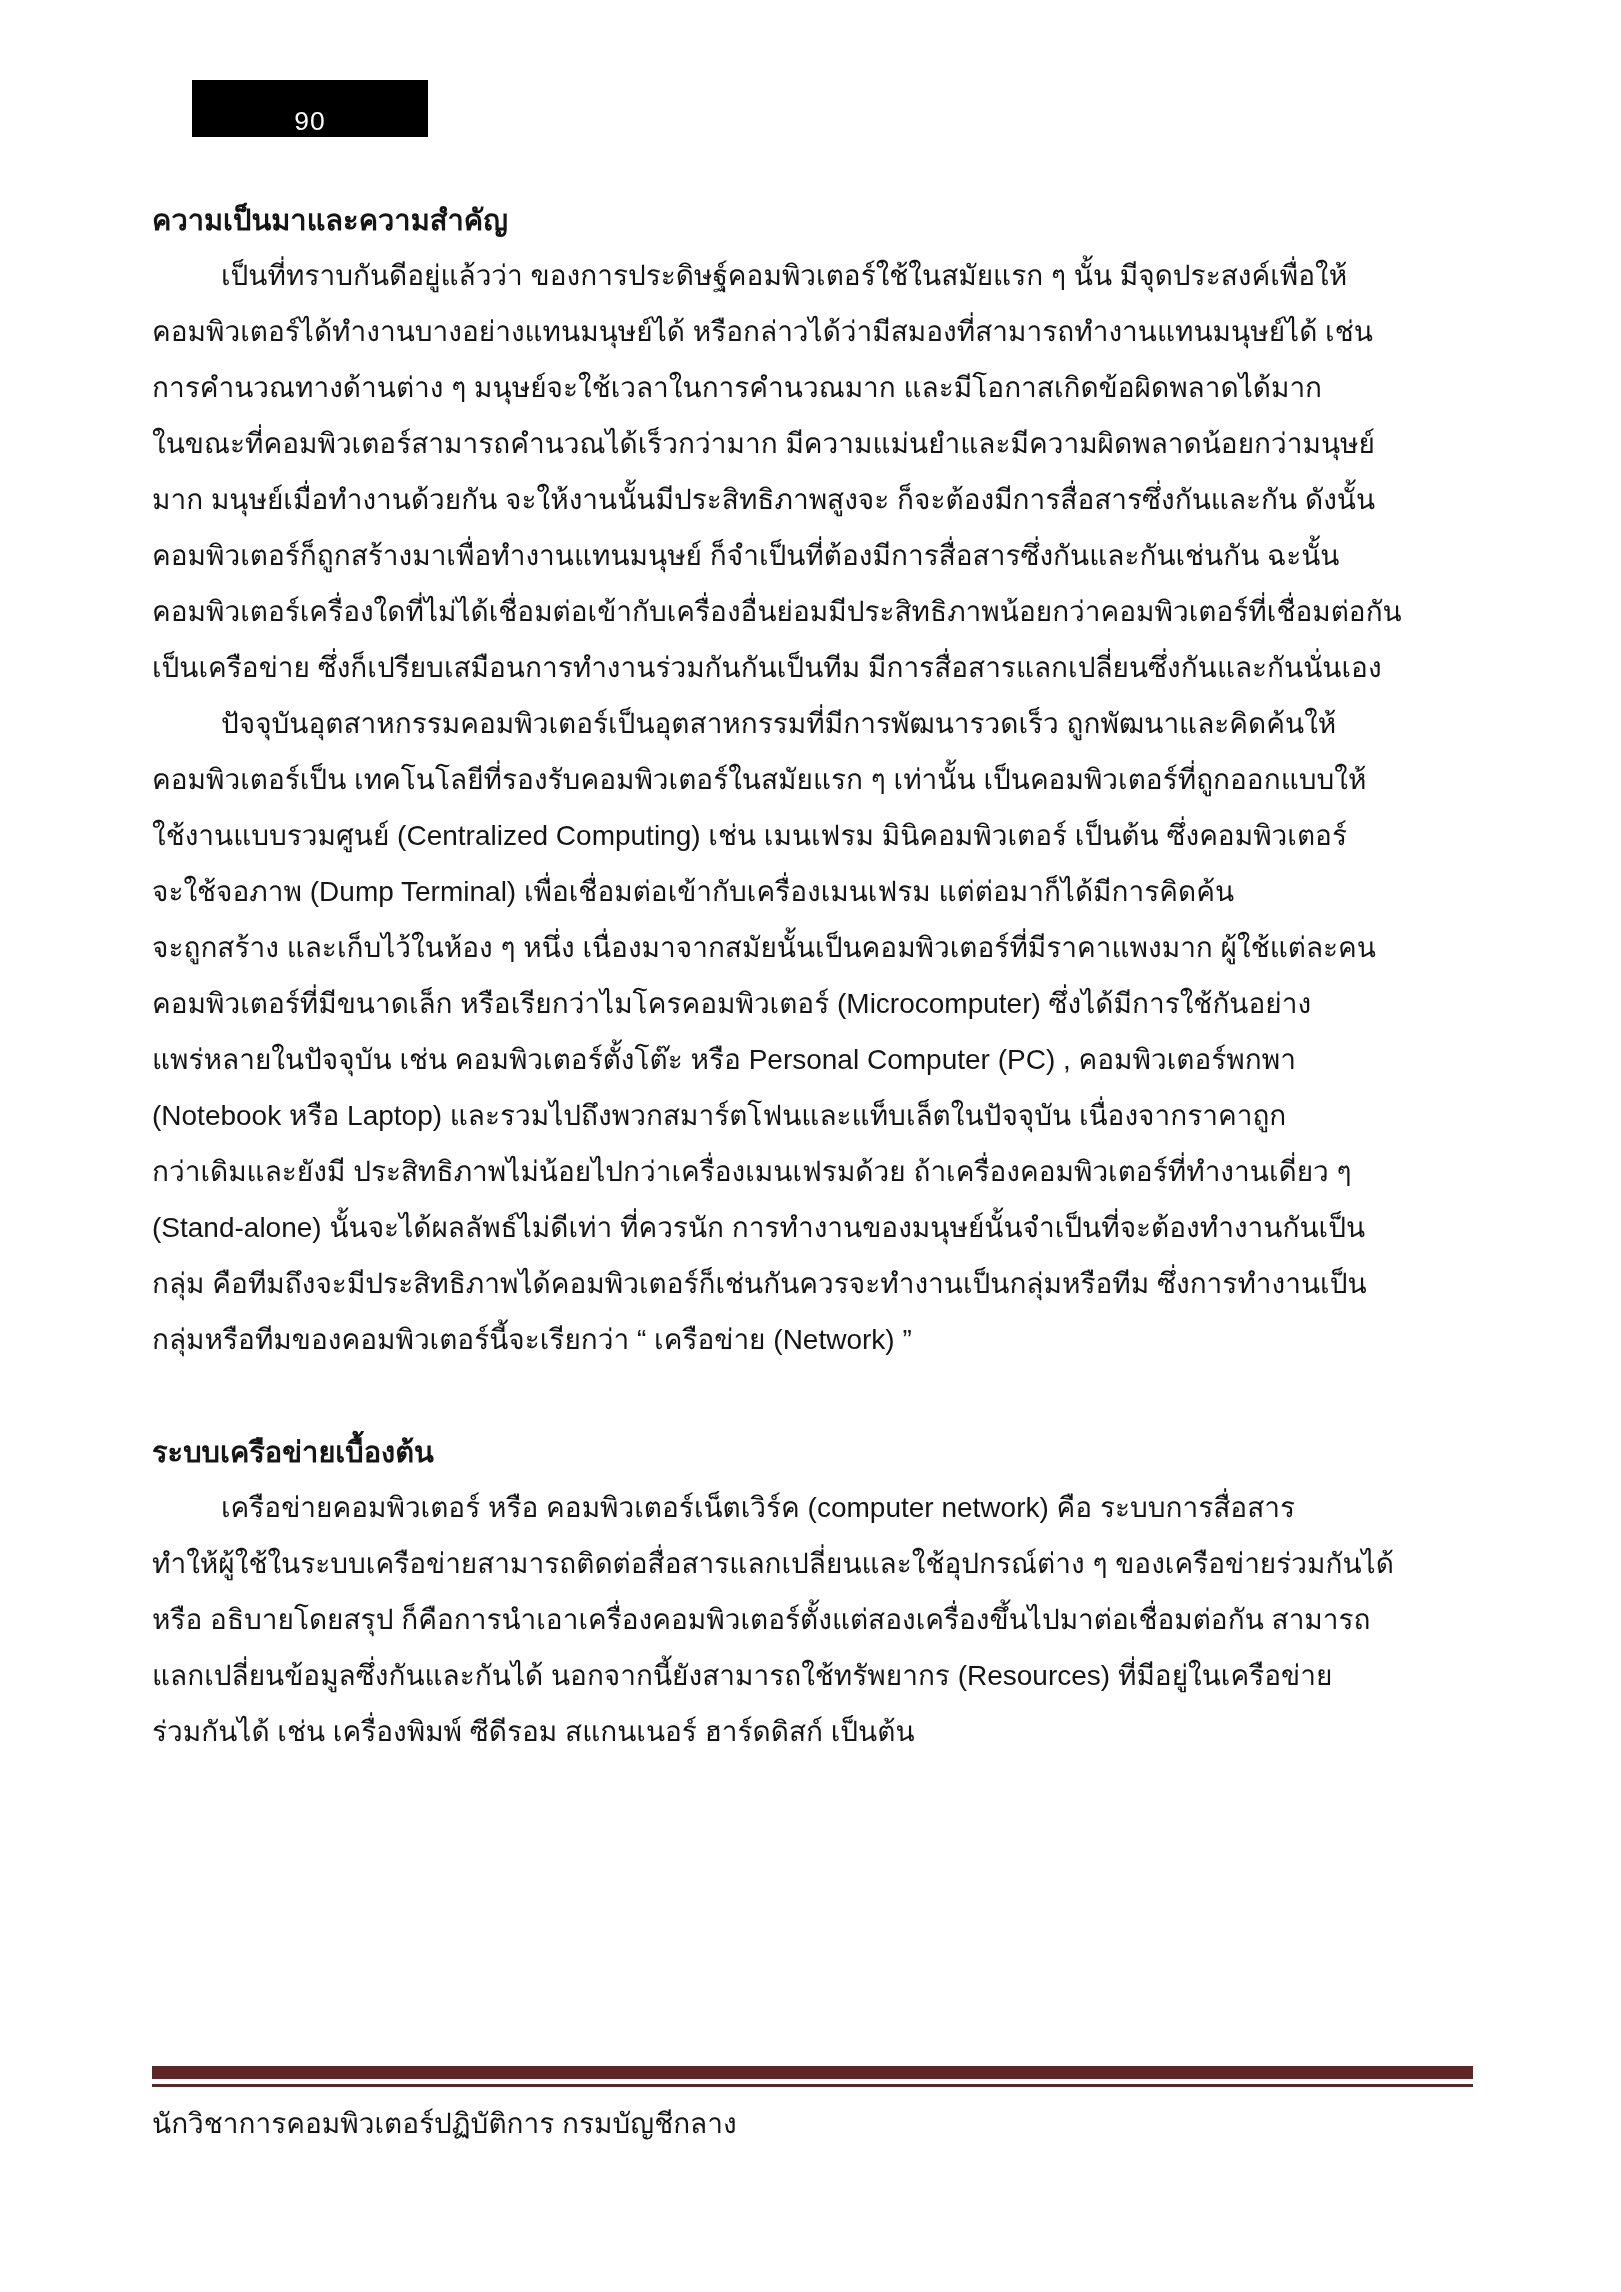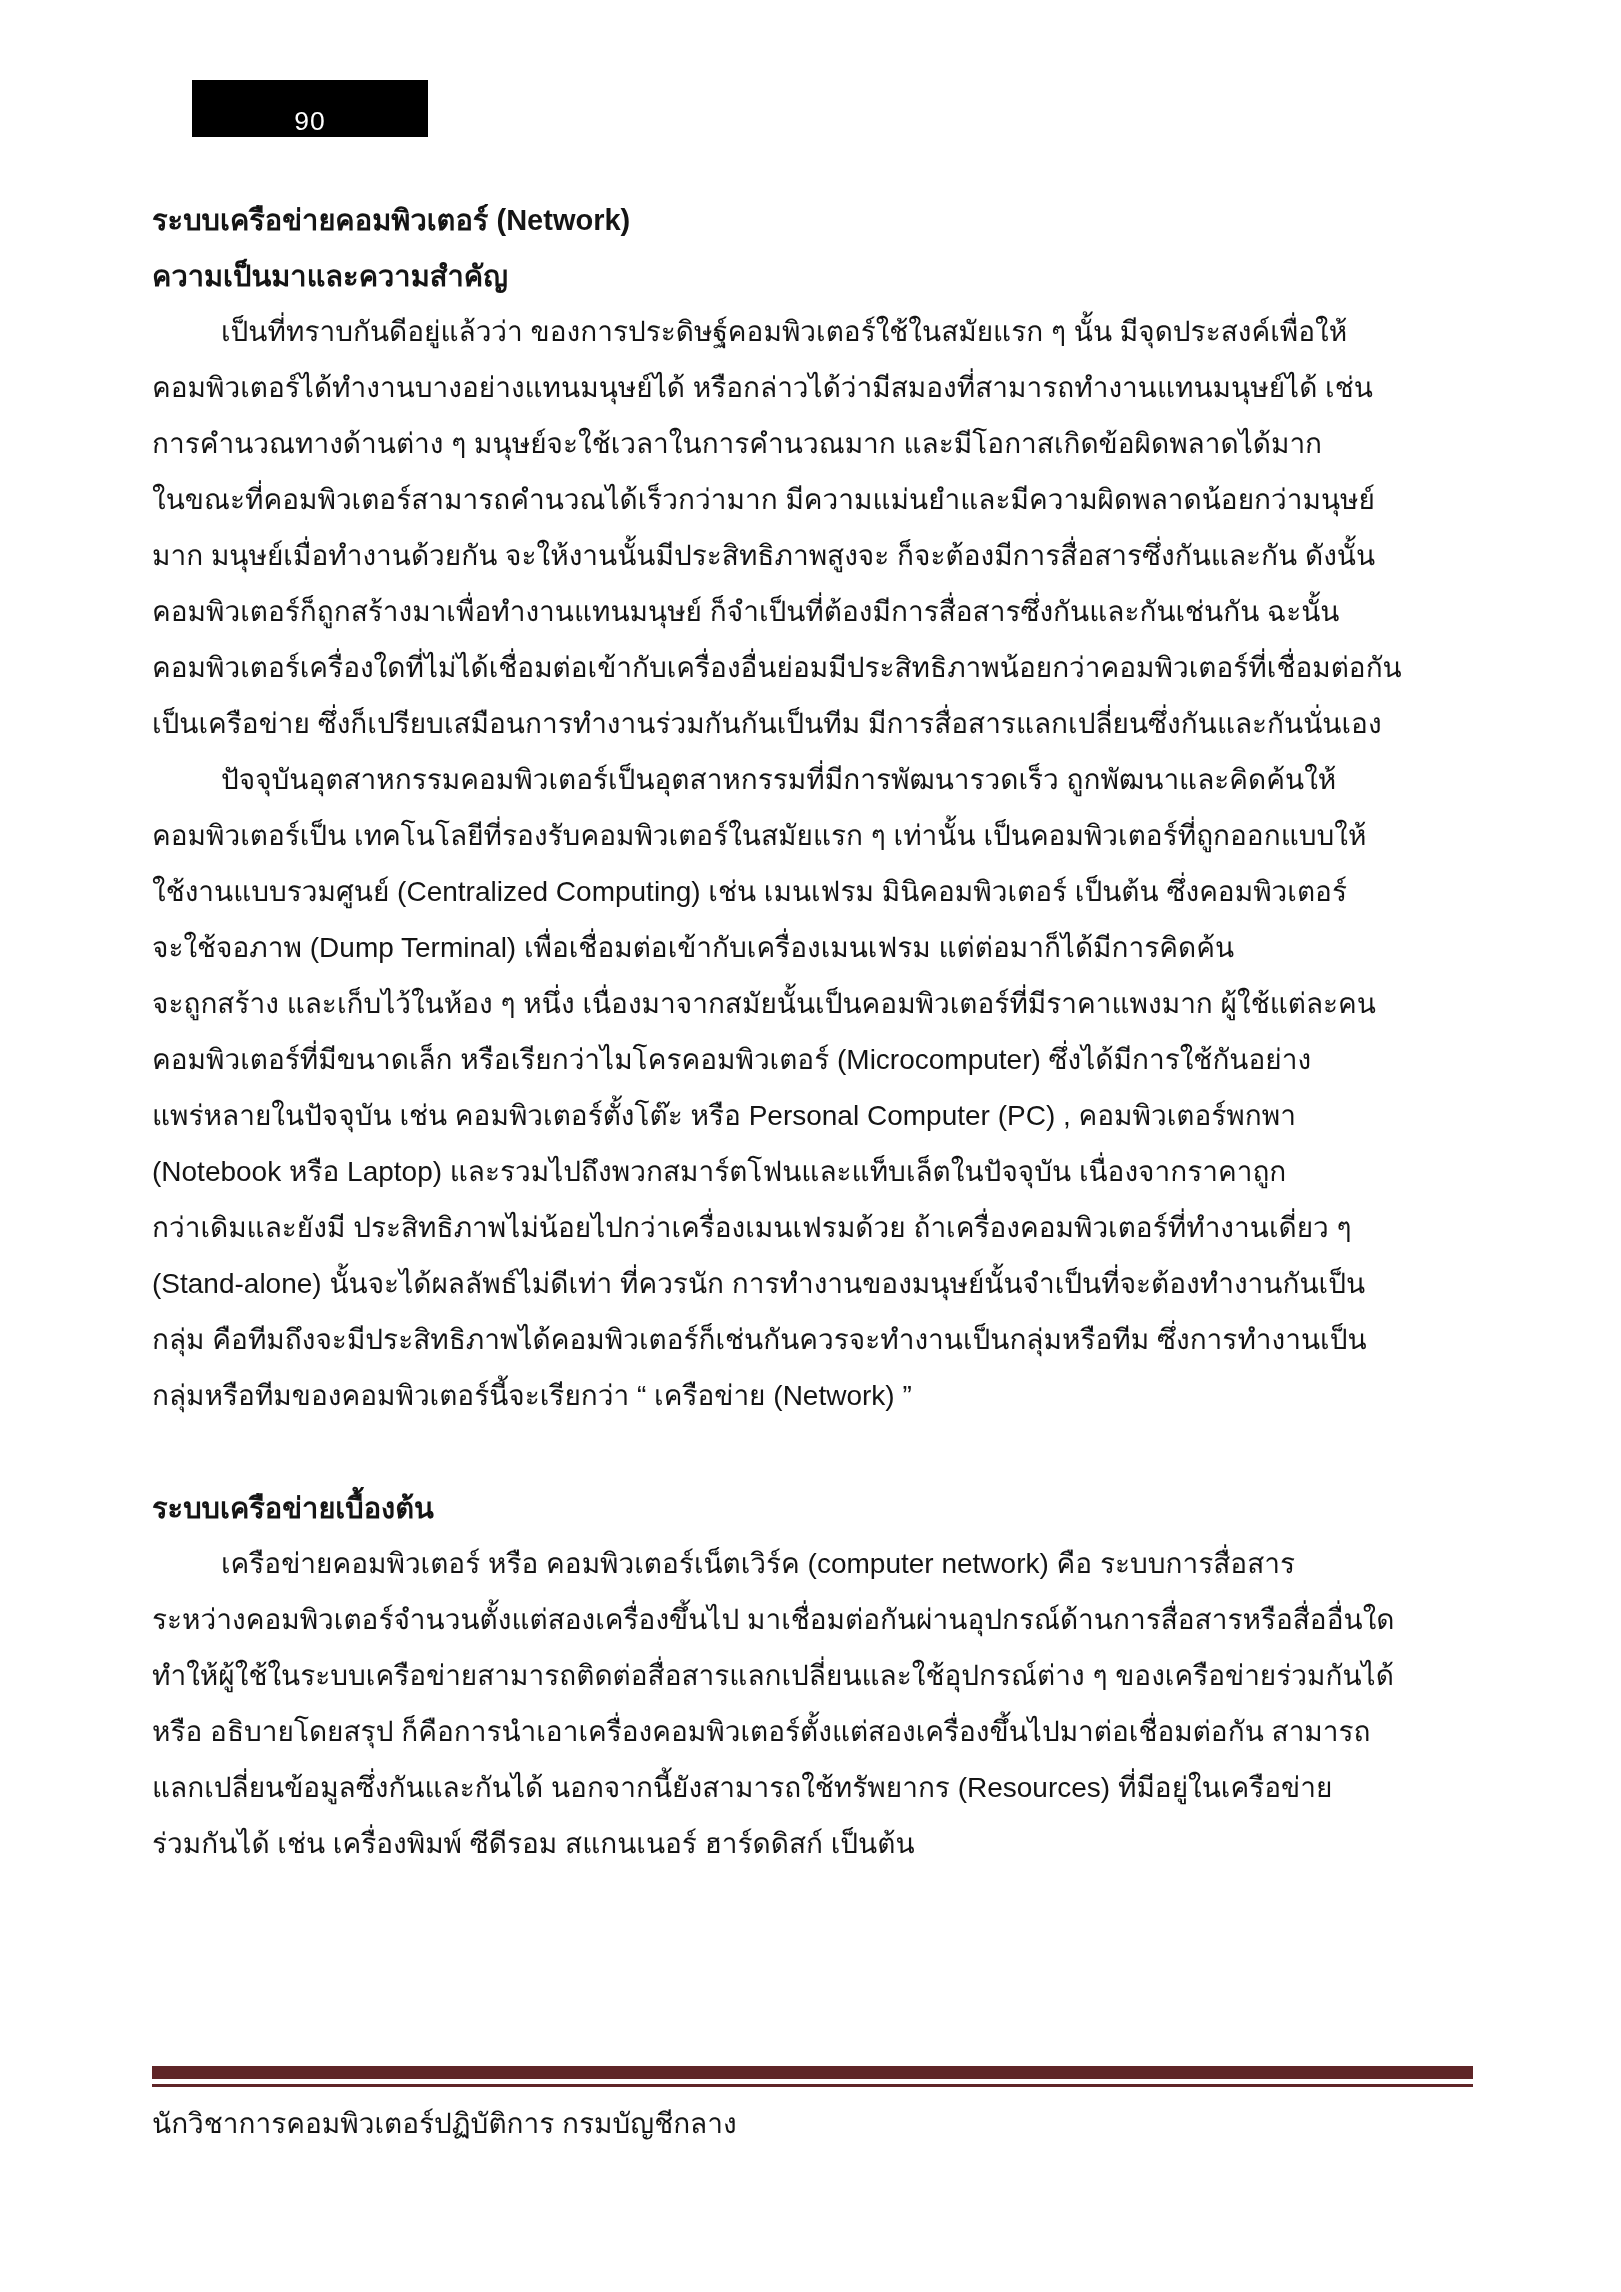--- a/index.html
+++ b/index.html
@@ -91,21 +91,20 @@
 <body>
 
 <div class="page">
 
   <div class="page-number-box">
     <span>90</span>
   </div>
 
   <div class="content">
 
-    <h1 class="doc-heading">ระบบเครือข่ายคอมพิวเตอร์ (Network)</h1>
 
     <h2 class="doc-heading">ความเป็นมาและความสำคัญ</h2>
 
     <div class="para">
       <div class="line indent">เป็นที่ทราบกันดีอยู่แล้วว่า ของการประดิษฐ์คอมพิวเตอร์ใช้ในสมัยแรก ๆ นั้น มีจุดประสงค์เพื่อให้</div>
       <div class="line">คอมพิวเตอร์ได้ทำงานบางอย่างแทนมนุษย์ได้ หรือกล่าวได้ว่ามีสมองที่สามารถทำงานแทนมนุษย์ได้ เช่น</div>
       <div class="line">การคำนวณทางด้านต่าง ๆ มนุษย์จะใช้เวลาในการคำนวณมาก และมีโอกาสเกิดข้อผิดพลาดได้มาก</div>
       <div class="line">ในขณะที่คอมพิวเตอร์สามารถคำนวณได้เร็วกว่ามาก มีความแม่นยำและมีความผิดพลาดน้อยกว่ามนุษย์</div>
       <div class="line">มาก  มนุษย์เมื่อทำงานด้วยกัน จะให้งานนั้นมีประสิทธิภาพสูงจะ ก็จะต้องมีการสื่อสารซึ่งกันและกัน ดังนั้น</div>
       <div class="line">คอมพิวเตอร์ก็ถูกสร้างมาเพื่อทำงานแทนมนุษย์ ก็จำเป็นที่ต้องมีการสื่อสารซึ่งกันและกันเช่นกัน ฉะนั้น</div>
@@ -127,21 +126,20 @@
       <div class="line">กลุ่ม คือทีมถึงจะมีประสิทธิภาพได้คอมพิวเตอร์ก็เช่นกันควรจะทำงานเป็นกลุ่มหรือทีม ซึ่งการทำงานเป็น</div>
       <div class="line">กลุ่มหรือทีมของคอมพิวเตอร์นี้จะเรียกว่า “ เครือข่าย (Network) ”</div>
     </div>
 
     <div class="section-gap"></div>
 
     <h2 class="doc-heading">ระบบเครือข่ายเบื้องต้น</h2>
 
     <div class="para">
       <div class="line indent">เครือข่ายคอมพิวเตอร์ หรือ คอมพิวเตอร์เน็ตเวิร์ค (computer network) คือ ระบบการสื่อสาร</div>
-      <div class="line">ระหว่างคอมพิวเตอร์จำนวนตั้งแต่สองเครื่องขึ้นไป มาเชื่อมต่อกันผ่านอุปกรณ์ด้านการสื่อสารหรือสื่ออื่นใด</div>
       <div class="line">ทำให้ผู้ใช้ในระบบเครือข่ายสามารถติดต่อสื่อสารแลกเปลี่ยนและใช้อุปกรณ์ต่าง ๆ ของเครือข่ายร่วมกันได้</div>
       <div class="line">หรือ อธิบายโดยสรุป ก็คือการนำเอาเครื่องคอมพิวเตอร์ตั้งแต่สองเครื่องขึ้นไปมาต่อเชื่อมต่อกัน สามารถ</div>
       <div class="line">แลกเปลี่ยนข้อมูลซึ่งกันและกันได้ นอกจากนี้ยังสามารถใช้ทรัพยากร (Resources) ที่มีอยู่ในเครือข่าย</div>
       <div class="line">ร่วมกันได้ เช่น เครื่องพิมพ์ ซีดีรอม สแกนเนอร์ ฮาร์ดดิสก์ เป็นต้น</div>
     </div>
 
   </div>
 
   <div class="footer-rule">
     <div class="thick"></div>

